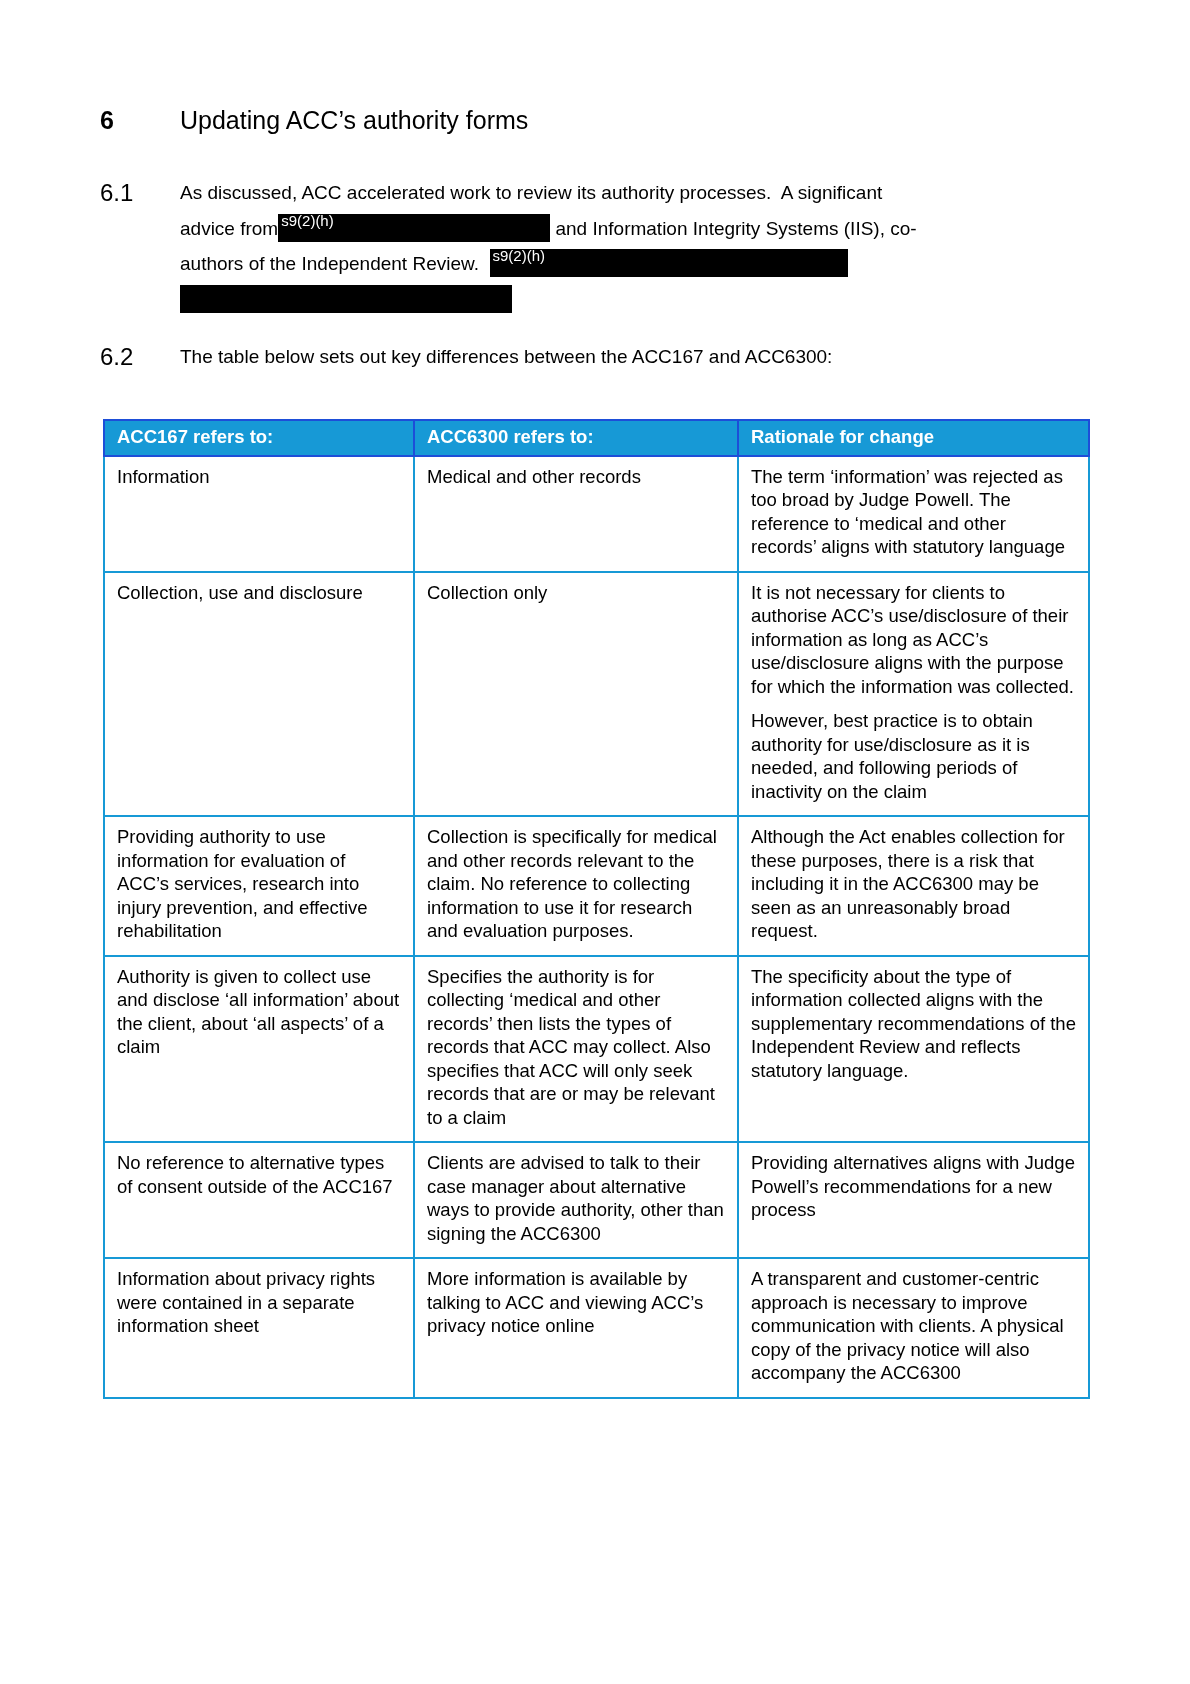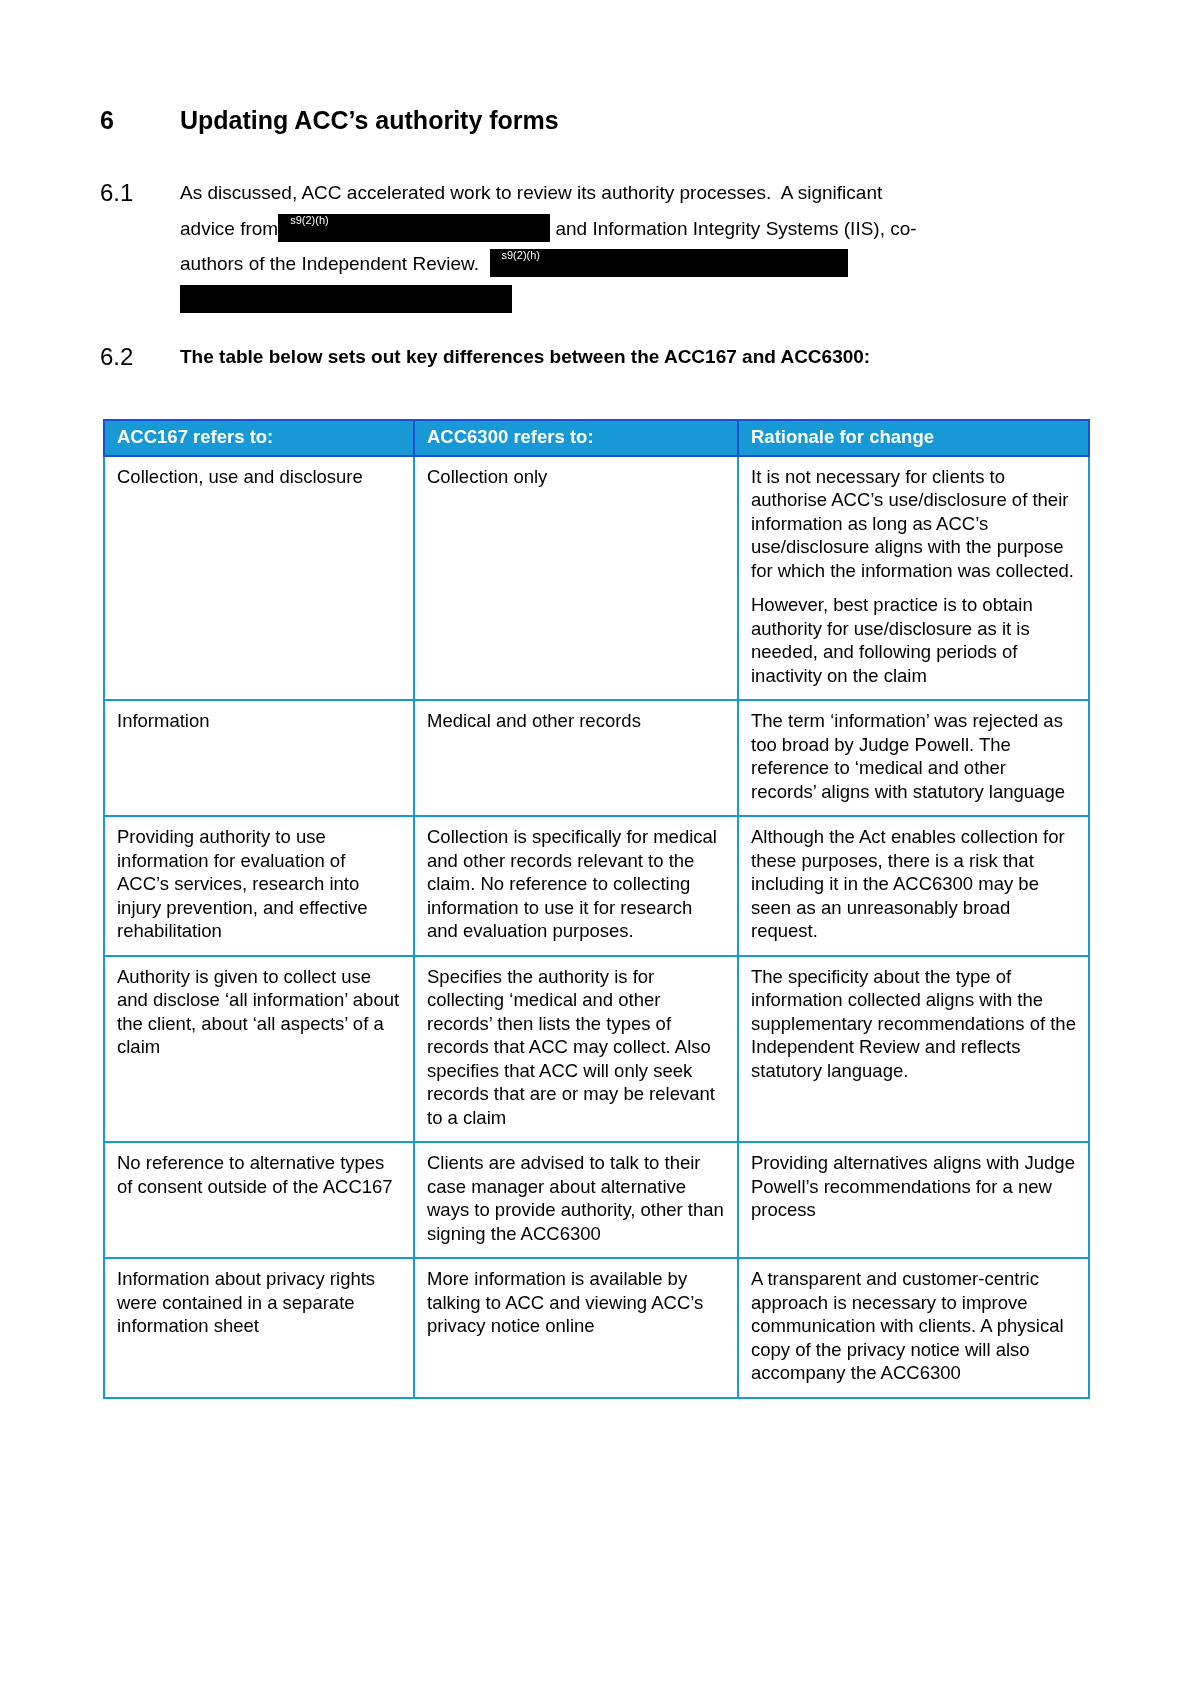--- a/index.html
+++ b/index.html
@@ -11,44 +11,44 @@
     background: #ffffff;
     font-family: "Liberation Sans", "DejaVu Sans", sans-serif;
     color: #000000;
     padding: 106px 0 0 100px;
     position: relative;
     overflow: hidden;
   }
   
   .heading-row { display: flex; align-items: baseline; margin-bottom: 40px; }
   .heading-num { width: 80px; font-size: 25px; font-weight: bold; }
-  .heading-title { font-size: 25px; font-weight: bold; }
+  .heading-title { font-size: 25px; font-weight: normal; }
 
   
   .para-row { display: flex; align-items: flex-start; }
   .para-num { width: 80px; flex: 0 0 80px; font-size: 24px; line-height: 35.5px; }
   .para-body { font-size: 19px; line-height: 35.5px; }
   .p61-line { white-space: pre; height: 35.5px; }
   .para-6-1 { margin-bottom: 22px; }
   .para-6-2 { margin-bottom: 44px; align-items: center; }
-  .para-6-2 .para-body { white-space: pre; font-weight: bold; }
+  .para-6-2 .para-body { white-space: pre; }
 
   
   .redaction {
     display: inline-block;
     height: 28px;
     background: #000000;
     position: relative;
     vertical-align: -7px;
   }
   .redaction-label {
     position: absolute;
     top: 0;
-    left: 12px;
-    font-size: 11px;
+    left: 3px;
+    font-size: 15px;
     line-height: 13px;
     color: #ffffff;
     white-space: nowrap;
   }
 
   
   .cmp-table {
     border-collapse: collapse;
     table-layout: fixed;
     width: 985px;
@@ -108,39 +108,39 @@
     <thead>
       <tr>
           <th>ACC167 refers to:</th>
           <th>ACC6300 refers to:</th>
           <th>Rationale for change</th>
         </tr>
     </thead>
     <tbody>
         <tr>
           <td>
+            <p>Information</p>
+          </td>
+          <td>
+            <p>Medical and other records</p>
+          </td>
+          <td>
+            <p>The term ‘information’ was rejected as too broad by Judge Powell. The reference to ‘medical and other records’ aligns with statutory language</p>
+          </td>
+        </tr>
+        <tr>
+          <td>
             <p>Collection, use and disclosure</p>
           </td>
           <td>
             <p>Collection only</p>
           </td>
           <td>
             <p>It is not necessary for clients to authorise ACC’s use/disclosure of their information as long as ACC’s use/disclosure aligns with the purpose for which the information was collected.</p>
             <p>However, best practice is to obtain authority for use/disclosure as it is needed, and following periods of inactivity on the claim</p>
-          </td>
-        </tr>
-        <tr>
-          <td>
-            <p>Information</p>
-          </td>
-          <td>
-            <p>Medical and other records</p>
-          </td>
-          <td>
-            <p>The term ‘information’ was rejected as too broad by Judge Powell. The reference to ‘medical and other records’ aligns with statutory language</p>
           </td>
         </tr>
         <tr>
           <td>
             <p>Providing authority to use information for evaluation of ACC’s services, research into injury prevention, and effective rehabilitation</p>
           </td>
           <td>
             <p>Collection is specifically for medical and other records relevant to the claim. No reference to collecting information to use it for research and evaluation purposes.</p>
           </td>
           <td>

